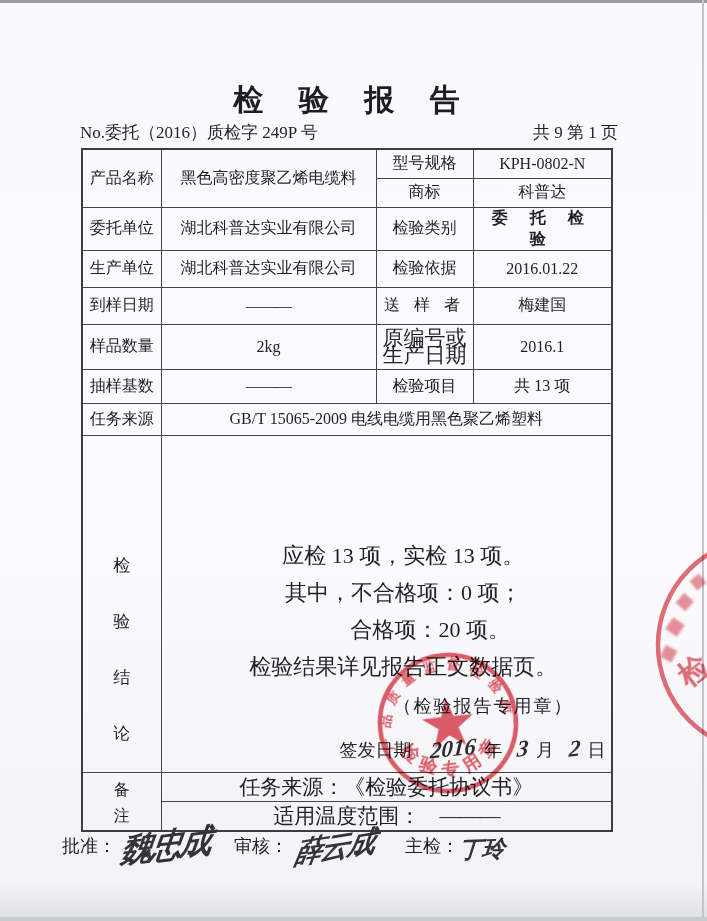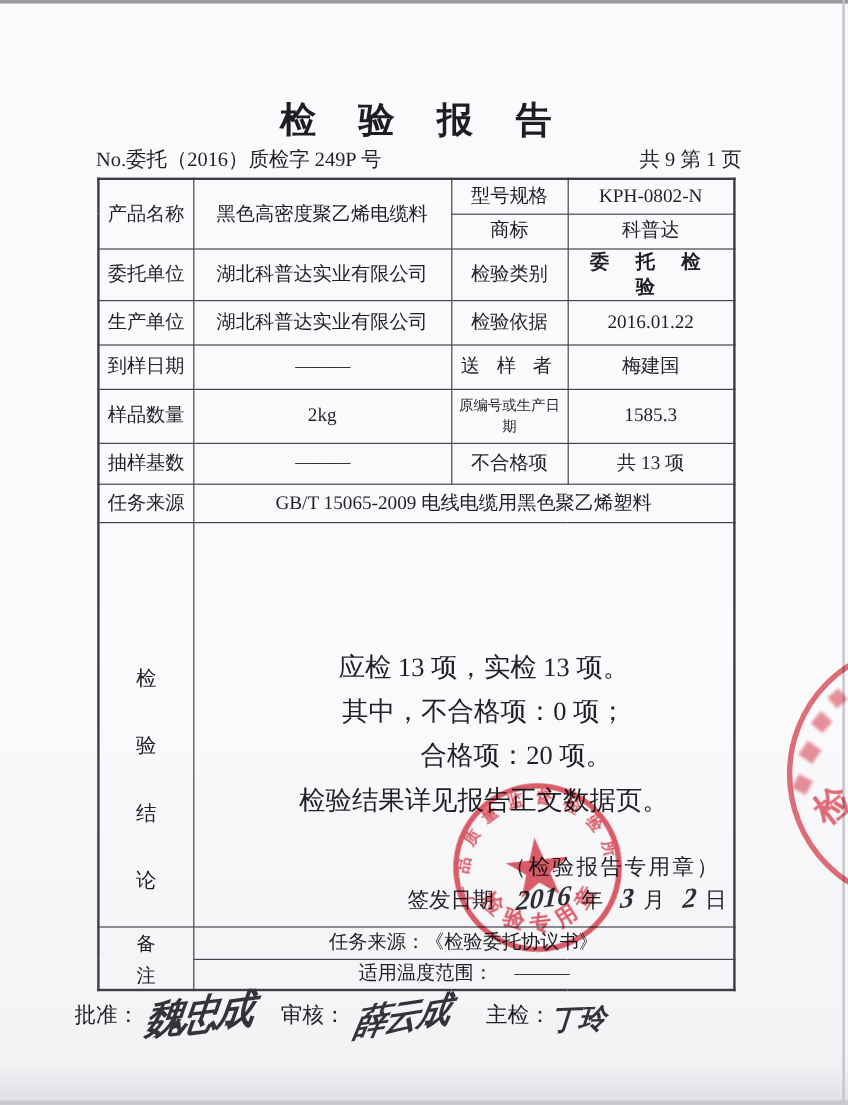--- a/index.html
+++ b/index.html
@@ -32,47 +32,47 @@
     border-collapse:collapse;table-layout:fixed;
     font-size:16px;color:#1f1f26;
   }
   table.report td{
     border:1.5px solid #45454d;
     text-align:center;vertical-align:middle;
     padding:0 2px;overflow:hidden;
   }
   table.report{border:2px solid #3d3d45;padding-left:28px;}
   .c1{width:79px;} .c2{width:215px;} .c3{width:97px;} .c4{width:139px;}
-  .small-label{font-size:12px;line-height:17px;}
+  .small-label{font-size:21px;line-height:17px;}
   .bold-spaced{font-weight:bold;letter-spacing:9px;}
   .spaced{letter-spacing:5px;}
   td.left-val{text-align:left;padding-left:4px;}
   .dash{letter-spacing:-1px;color:#2a2a31;}
 
   .vert-cell{vertical-align:top;}
   .vert-label{
     display:flex;flex-direction:column;align-items:center;
     font-size:17px;
   }
   .vert-label.concl{padding-top:92px;gap:33px;}
   .vert-label.rem{padding-top:4px;gap:5px;font-size:16px;}
 
   td.concl-cell{position:relative;text-align:left;vertical-align:top;}
   .concl-lines{padding:14px 0 0 34px;line-height:37px;font-size:22px;}
   .indent{padding-left:54px;}
-  .seal-note{position:absolute;left:232px;top:274px;font-size:18px;letter-spacing:2px;margin-left:27px;}
+  .seal-note{position:absolute;left:232px;top:258px;font-size:18px;letter-spacing:2px;}
   .issue-line{position:absolute;left:178px;top:300px;font-size:18px;white-space:nowrap;}
   .hw{
     display:inline-block;font-style:italic;color:#2e2e35;
     transform:rotate(-6deg) skewX(-10deg);font-size:23px;font-weight:bold;
   }
   .hw.yr{margin:0 4px 0 14px;}
   .hw.sm{margin:0 3px 0 10px;}
 
-  td.rem-val{text-align:left;padding-left:8px;font-size:16px;}
+  td.rem-val{text-align:left;padding-left:8px;font-size:21px;}
 
   .footer{
     position:absolute;left:62px;top:822px;width:580px;height:60px;
     font-size:18px;color:#1f1f26;white-space:nowrap;
   }
   .footer .lbl{vertical-align:top;display:inline-block;margin-top:12px;}
   .sig{
     display:inline-block;font-style:italic;font-weight:bold;color:#33333a;
     font-family:"DejaVu Serif","Liberation Serif",serif;
   }
@@ -130,26 +130,26 @@
       <tr style="height:37px;">
         <td>到样日期</td>
         <td class="dash">———</td>
         <td class="spaced">送 样 者</td>
         <td>梅建国</td>
       </tr>
       <tr style="height:45px;margin-top:35px;">
         <td>样品数量</td>
         <td>2kg</td>
         <td class="small-label">原编号或生产日期</td>
-        <td>1585.3</td>
+        <td>2016.1</td>
       </tr>
       <tr style="height:34px;">
         <td>抽样基数</td>
         <td class="dash">———</td>
-        <td>不合格项</td>
+        <td>检验项目</td>
         <td>共 13 项</td>
       </tr>
       <tr style="height:32px;">
         <td>任务来源</td>
         <td colspan="3" class="left-val">GB/T 15065-2009 电线电缆用黑色聚乙烯塑料</td>
       </tr>
       <tr style="height:337px;">
         <td class="vert-cell">
           <div class="vert-label concl">
             <span>检</span>

